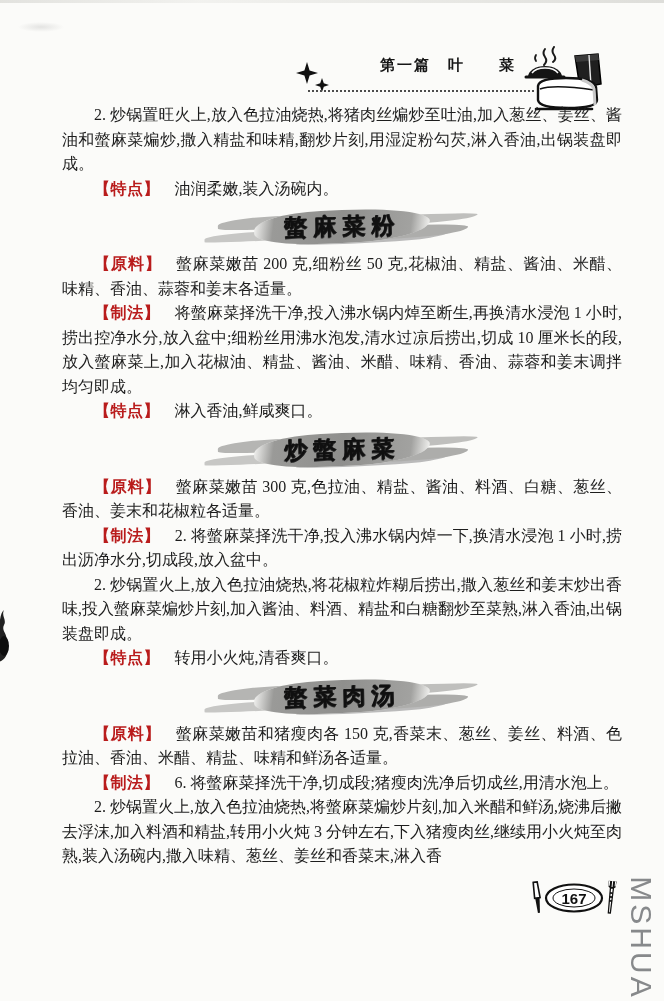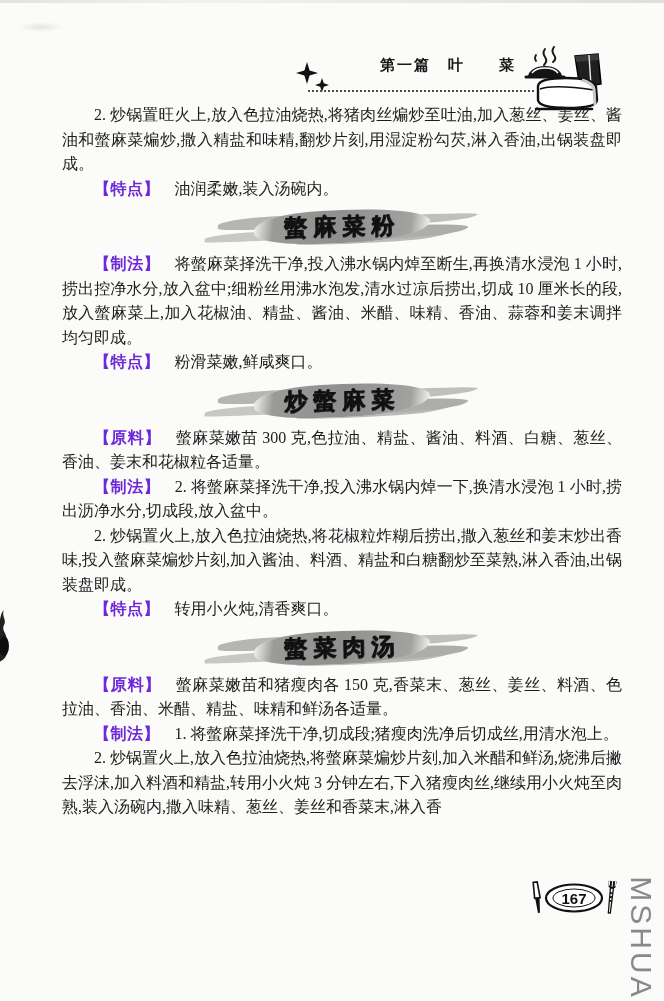--- a/index.html
+++ b/index.html
@@ -29,21 +29,21 @@
   .pot-illustration { position:absolute; right:0; top:0; }
   
   .body-text {
     position:absolute; top:103px; left:62px; width:560px;
     font-size:16px; line-height:24.5px; text-align:justify;
     color:#1d1d1d;
   }
   .para { text-indent:2em; }
   .para .label {
     font-family:"Liberation Sans", sans-serif; font-weight:bold;
-    padding-right:.9em; letter-spacing:.5px; color:#6d28d9;
+    padding-right:.9em; letter-spacing:.5px; color:#b91c1c;
   }
   
   .title-row { text-align:center; margin:8px 0 6px; line-height:34px; text-indent:0; }
   .brush-title {
     position:relative; display:inline-block; padding:1px 20px;
     font-size:23px; font-weight:900; letter-spacing:6px; color:#101010;
     transform:rotate(-1.2deg);
     text-shadow:1px 0 0 #222, 0 1px 0 #333;
   }
   .brush-title::before {
@@ -111,44 +111,45 @@
   <main class="body-text">
 
     <p class="para"><span>2. 炒锅置旺火上,放入色拉油烧热,将猪肉丝煸炒至吐油,加入葱丝、姜丝、酱油和螫麻菜煸炒,撒入精盐和味精,翻炒片刻,用湿淀粉勾芡,淋入香油,出锅装盘即成。</span></p>
 
     <p class="para"><span class="label">【特点】</span><span>油润柔嫩,装入汤碗内。</span></p>
 
     <div class="title-row">
       <span class="brush-title">螫麻菜粉</span>
     </div>
 
+    <p class="para"><span class="label">【原料】</span><span>螫麻菜嫩苗 200 克,细粉丝 50 克,花椒油、精盐、酱油、米醋、味精、香油、蒜蓉和姜末各适量。</span></p>
 
     <p class="para"><span class="label">【制法】</span><span>将螫麻菜择洗干净,投入沸水锅内焯至断生,再换清水浸泡 1 小时,捞出控净水分,放入盆中;细粉丝用沸水泡发,清水过凉后捞出,切成 10 厘米长的段,放入螫麻菜上,加入花椒油、精盐、酱油、米醋、味精、香油、蒜蓉和姜末调拌均匀即成。</span></p>
 
-    <p class="para"><span class="label">【特点】</span><span>粉滑菜嫩,鲜咸爽口。</span></p>
+    <p class="para"><span class="label">【特点】</span><span>淋入香油,鲜咸爽口。</span></p>
 
     <div class="title-row">
       <span class="brush-title">炒螫麻菜</span>
     </div>
 
     <p class="para"><span class="label">【原料】</span><span>螫麻菜嫩苗 300 克,色拉油、精盐、酱油、料酒、白糖、葱丝、香油、姜末和花椒粒各适量。</span></p>
 
     <p class="para"><span class="label">【制法】</span><span>2. 将螫麻菜择洗干净,投入沸水锅内焯一下,换清水浸泡 1 小时,捞出沥净水分,切成段,放入盆中。</span></p>
 
     <p class="para"><span>2. 炒锅置火上,放入色拉油烧热,将花椒粒炸糊后捞出,撒入葱丝和姜末炒出香味,投入螫麻菜煸炒片刻,加入酱油、料酒、精盐和白糖翻炒至菜熟,淋入香油,出锅装盘即成。</span></p>
 
     <p class="para"><span class="label">【特点】</span><span>转用小火炖,清香爽口。</span></p>
 
     <div class="title-row">
       <span class="brush-title">螫菜肉汤</span>
     </div>
 
     <p class="para"><span class="label">【原料】</span><span>螫麻菜嫩苗和猪瘦肉各 150 克,香菜末、葱丝、姜丝、料酒、色拉油、香油、米醋、精盐、味精和鲜汤各适量。</span></p>
 
-    <p class="para"><span class="label">【制法】</span><span>1. 将螫麻菜择洗干净,切成段;猪瘦肉洗净后切成丝,用清水泡上。</span></p>
+    <p class="para"><span class="label">【制法】</span><span>6. 将螫麻菜择洗干净,切成段;猪瘦肉洗净后切成丝,用清水泡上。</span></p>
 
     <p class="para"><span>2. 炒锅置火上,放入色拉油烧热,将螫麻菜煸炒片刻,加入米醋和鲜汤,烧沸后撇去浮沫,加入料酒和精盐,转用小火炖 3 分钟左右,下入猪瘦肉丝,继续用小火炖至肉熟,装入汤碗内,撒入味精、葱丝、姜丝和香菜末,淋入香</span></p>
 
   </main>
 
   <div class="plate-footer">
     <svg width="92" height="40" viewBox="0 0 92 40">
 
       <g transform="rotate(-7 10 18)">
         <path d="M8 3 L12 3 L13 19 L7.5 19 Z" fill="#fff" stroke="#111" stroke-width="1.6"></path>

